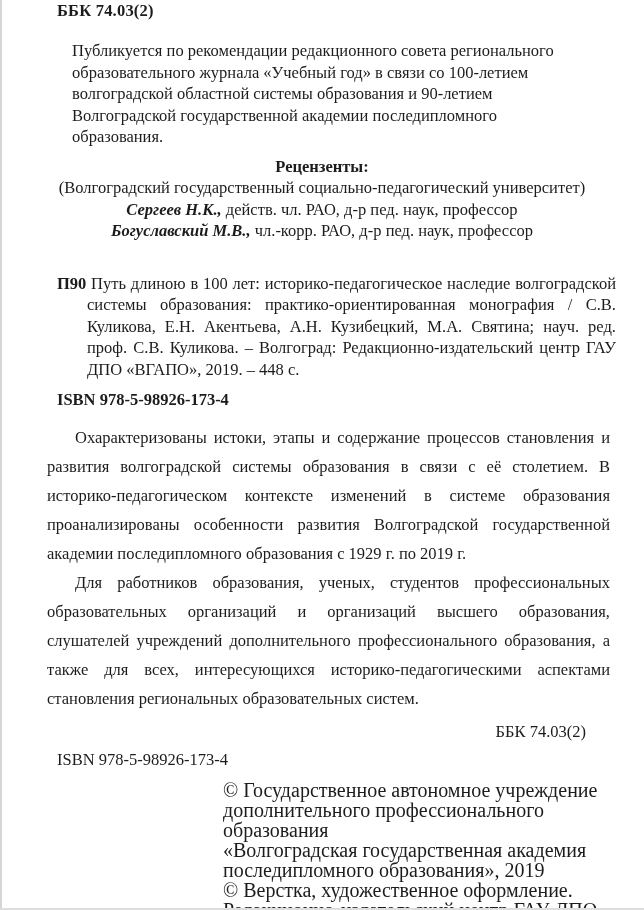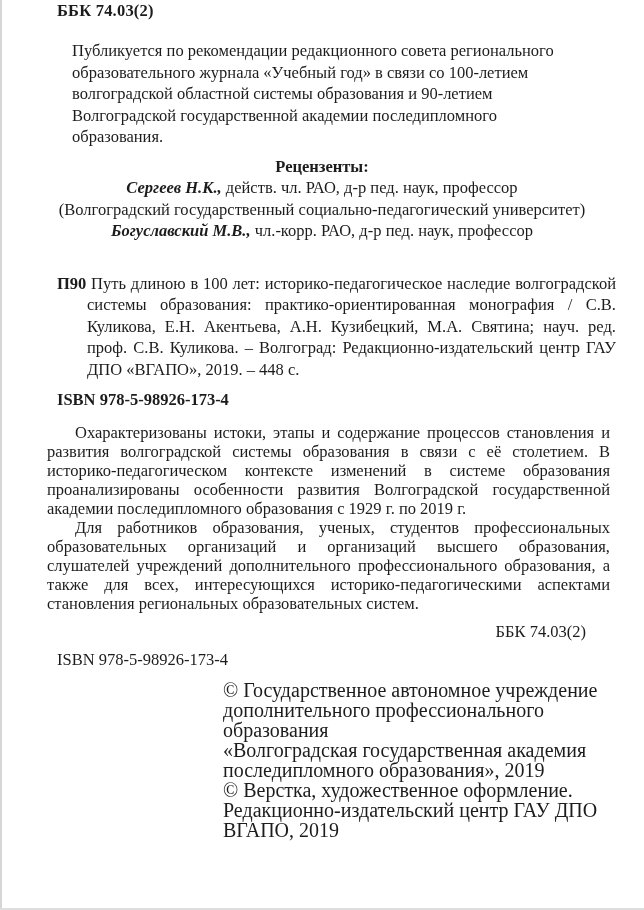--- a/index.html
+++ b/index.html
@@ -53,21 +53,21 @@
   .catalog .code { font-weight: bold; font-style: normal; }
 
   .isbn-top {
     margin: 9px 0 0 57px;
     font-weight: bold;
     line-height: 22px;
   }
   .abstract {
     margin: 12px 34px 0 47px;
     text-align: justify;
-    line-height: 19px;
+    line-height: 29px;
   }
   .abstract p { text-indent: 28px; }
 
   .bbk-bottom {
     margin: 8px 58px 0 0;
     text-align: right;
     line-height: 22px;
   }
   .isbn-bottom {
     margin: 6px 0 0 57px;
@@ -88,22 +88,22 @@
 <div class="page">
 
   <div class="bbk-top">
     <div class="line">ББК 74.03(2)</div>
   </div>
 
   <p class="recommendation">Публикуется по рекомендации редакционного совета регионального образовательного журнала «Учебный год» в связи со 100-летием волгоградской областной системы образования и 90-летием Волгоградской государственной академии последипломного образования.</p>
 
   <div class="reviewers">
     <div class="line heading">Рецензенты:</div>
+    <div class="line">(Волгоградский государственный социально-педагогический университет)</div>
     <div class="line"><span class="name">Сергеев Н.К.,</span><span> действ. чл. РАО, д-р пед. наук, профессор</span></div>
-    <div class="line">(Волгоградский государственный социально-педагогический университет)</div>
     <div class="line"><span class="name">Богуславский М.В.,</span><span> чл.-корр. РАО, д-р пед. наук, профессор</span></div>
   </div>
 
   <p class="catalog"><span class="code">П90</span><span> Путь длиною в 100 лет: историко-педагогическое наследие волгоградской системы образования: практико-ориентированная монография / С.В. Куликова, Е.Н. Акентьева, А.Н. Кузибецкий, М.А. Святина; науч. ред. проф. С.В. Куликова. – Волгоград: Редакционно-издательский центр ГАУ ДПО «ВГАПО», 2019. – 448 с.</span></p>
 
   <div class="isbn-top">ISBN 978-5-98926-173-4</div>
 
   <div class="abstract">
     <p>Охарактеризованы истоки, этапы и содержание процессов становления и развития волгоградской системы образования в связи с её столетием. В историко-педагогическом контексте изменений в системе образования проанализированы особенности развития Волгоградской государственной академии последипломного образования с 1929 г. по 2019 г.</p>
     <p>Для работников образования, ученых, студентов профессиональных образовательных организаций и организаций высшего образования, слушателей учреждений дополнительного профессионального образования, а также для всех, интересующихся историко-педагогическими аспектами становления региональных образовательных систем.</p>

